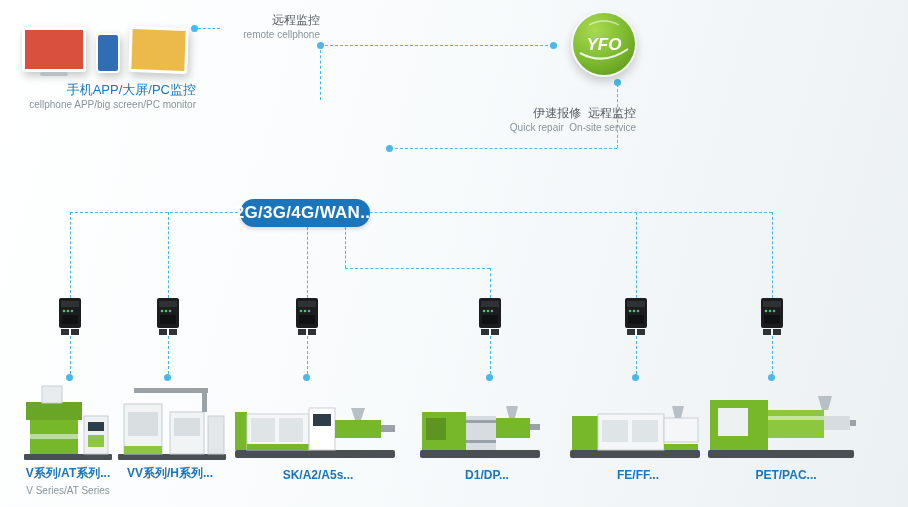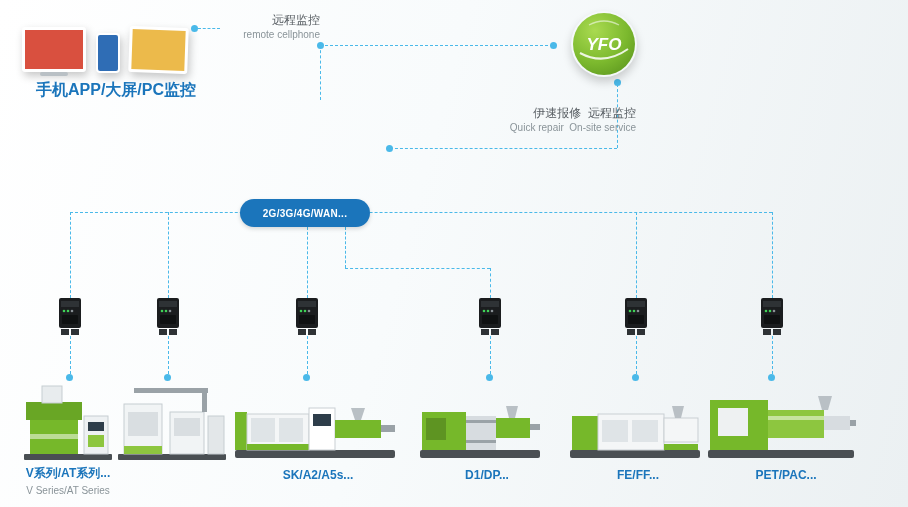--- a/index.html
+++ b/index.html
@@ -12,23 +12,23 @@
   body{font-family:"Liberation Sans","DejaVu Sans",sans-serif;background:#fff}
   #stage{position:relative;width:908px;height:507px;overflow:hidden;
          background:linear-gradient(105deg,#ffffff 0%,#f8fbfc 45%,#ebf0f2 100%)}
   .h-line{position:absolute;height:0;border-top:1px dashed var(--line)}
   .v-line{position:absolute;width:0;border-left:1px dashed var(--line)}
   .dot{position:absolute;width:7px;height:7px;border-radius:50%;background:var(--line)}
   .device{position:absolute;box-shadow:2px 4px 8px rgba(0,0,0,.22);border-radius:3px}
   .zh{font-size:12px;color:var(--text-dark);line-height:16px}
   .en{font-size:10px;color:var(--text-gray);line-height:13px}
   .txt-block{position:absolute;text-align:right}
-  .blue-zh{font-size:16px;font-weight:bold;color:var(--accent-blue);line-height:16px}
+  .blue-zh{font-size:13px;font-weight:normal;color:var(--accent-blue);line-height:16px}
   .pill{position:absolute;left:240px;top:199px;width:130px;height:28px;border-radius:14px;
-        background:var(--accent-blue);color:#fff;font-weight:bold;font-size:10px;
+        background:var(--accent-blue);color:#fff;font-weight:bold;font-size:17px;
         display:flex;align-items:center;justify-content:center;letter-spacing:.3px;z-index:4;
         box-shadow:0 2px 4px rgba(0,0,0,.15)}
   .cloud{position:absolute;left:226px;top:90px;z-index:3}
   .logo{position:absolute;left:571px;top:11px;width:66px;height:66px;border-radius:50%;
         box-shadow:0 5px 10px rgba(0,0,0,.18);z-index:3}
   .gateway{position:absolute;width:24px;height:38px;z-index:2}
   .machine{position:absolute;z-index:2}
   .branch-label{position:absolute;width:170px;text-align:center}
   .branch-zh{font-size:12px;font-weight:bold;color:var(--accent-blue);line-height:15px}
   .branch-en{font-size:10px;color:var(--text-gray);line-height:13px;margin-top:3px}
@@ -39,20 +39,21 @@
 
 <div id="stage">
 
   <div class="device" style="left:22px;top:27px;width:64px;height:45px;background:var(--device-red);border:3px solid #fff"></div>
   <div style="position:absolute;left:40px;top:72px;width:28px;height:4px;background:#b9c0c5;border-radius:2px"></div>
   <div class="device" style="left:96px;top:33px;width:24px;height:40px;background:var(--device-blue);border:2px solid #fff;border-radius:4px"></div>
   <div class="device" style="left:129px;top:27px;width:59px;height:46px;background:var(--device-yellow);border:3px solid #fff;transform:rotate(2deg)"></div>
 
   <div class="txt-block" style="left:14px;top:82px;width:182px">
     <div class="blue-zh">手机APP/大屏/PC监控</div>
+    <div class="en">cellphone APP/big screen/PC monitor</div>
   </div>
 
   <div class="txt-block" style="left:212px;top:12px;width:108px">
     <div class="zh">远程监控</div>
     <div class="en">remote cellphone</div>
   </div>
 
   <div class="dot" style="left:191px;top:25px"></div>
   <div class="h-line" style="left:198px;top:28px;width:22px"></div>
 
@@ -265,20 +266,21 @@
       <rect x="118" y="24" width="26" height="14" fill="#d7dce0"></rect>
       <rect x="144" y="28" width="6" height="6" fill="#9aa2a7"></rect>
     </svg>
   </div>
 
   <div class="branch-label" style="left:-17px;top:466px">
     <div class="branch-zh">V系列/AT系列...</div>
     <div class="branch-en">V Series/AT Series</div>
   </div>
   <div class="branch-label" style="left:85px;top:466px">
+    <div class="branch-zh">VV系列/H系列...</div>
   </div>
   <div class="branch-label" style="left:233px;top:468px">
     <div class="branch-zh">SK/A2/A5s...</div>
     <div class="branch-en"></div>
   </div>
   <div class="branch-label" style="left:402px;top:468px">
     <div class="branch-zh">D1/DP...</div>
     <div class="branch-en"></div>
   </div>
   <div class="branch-label" style="left:701px;top:468px">

